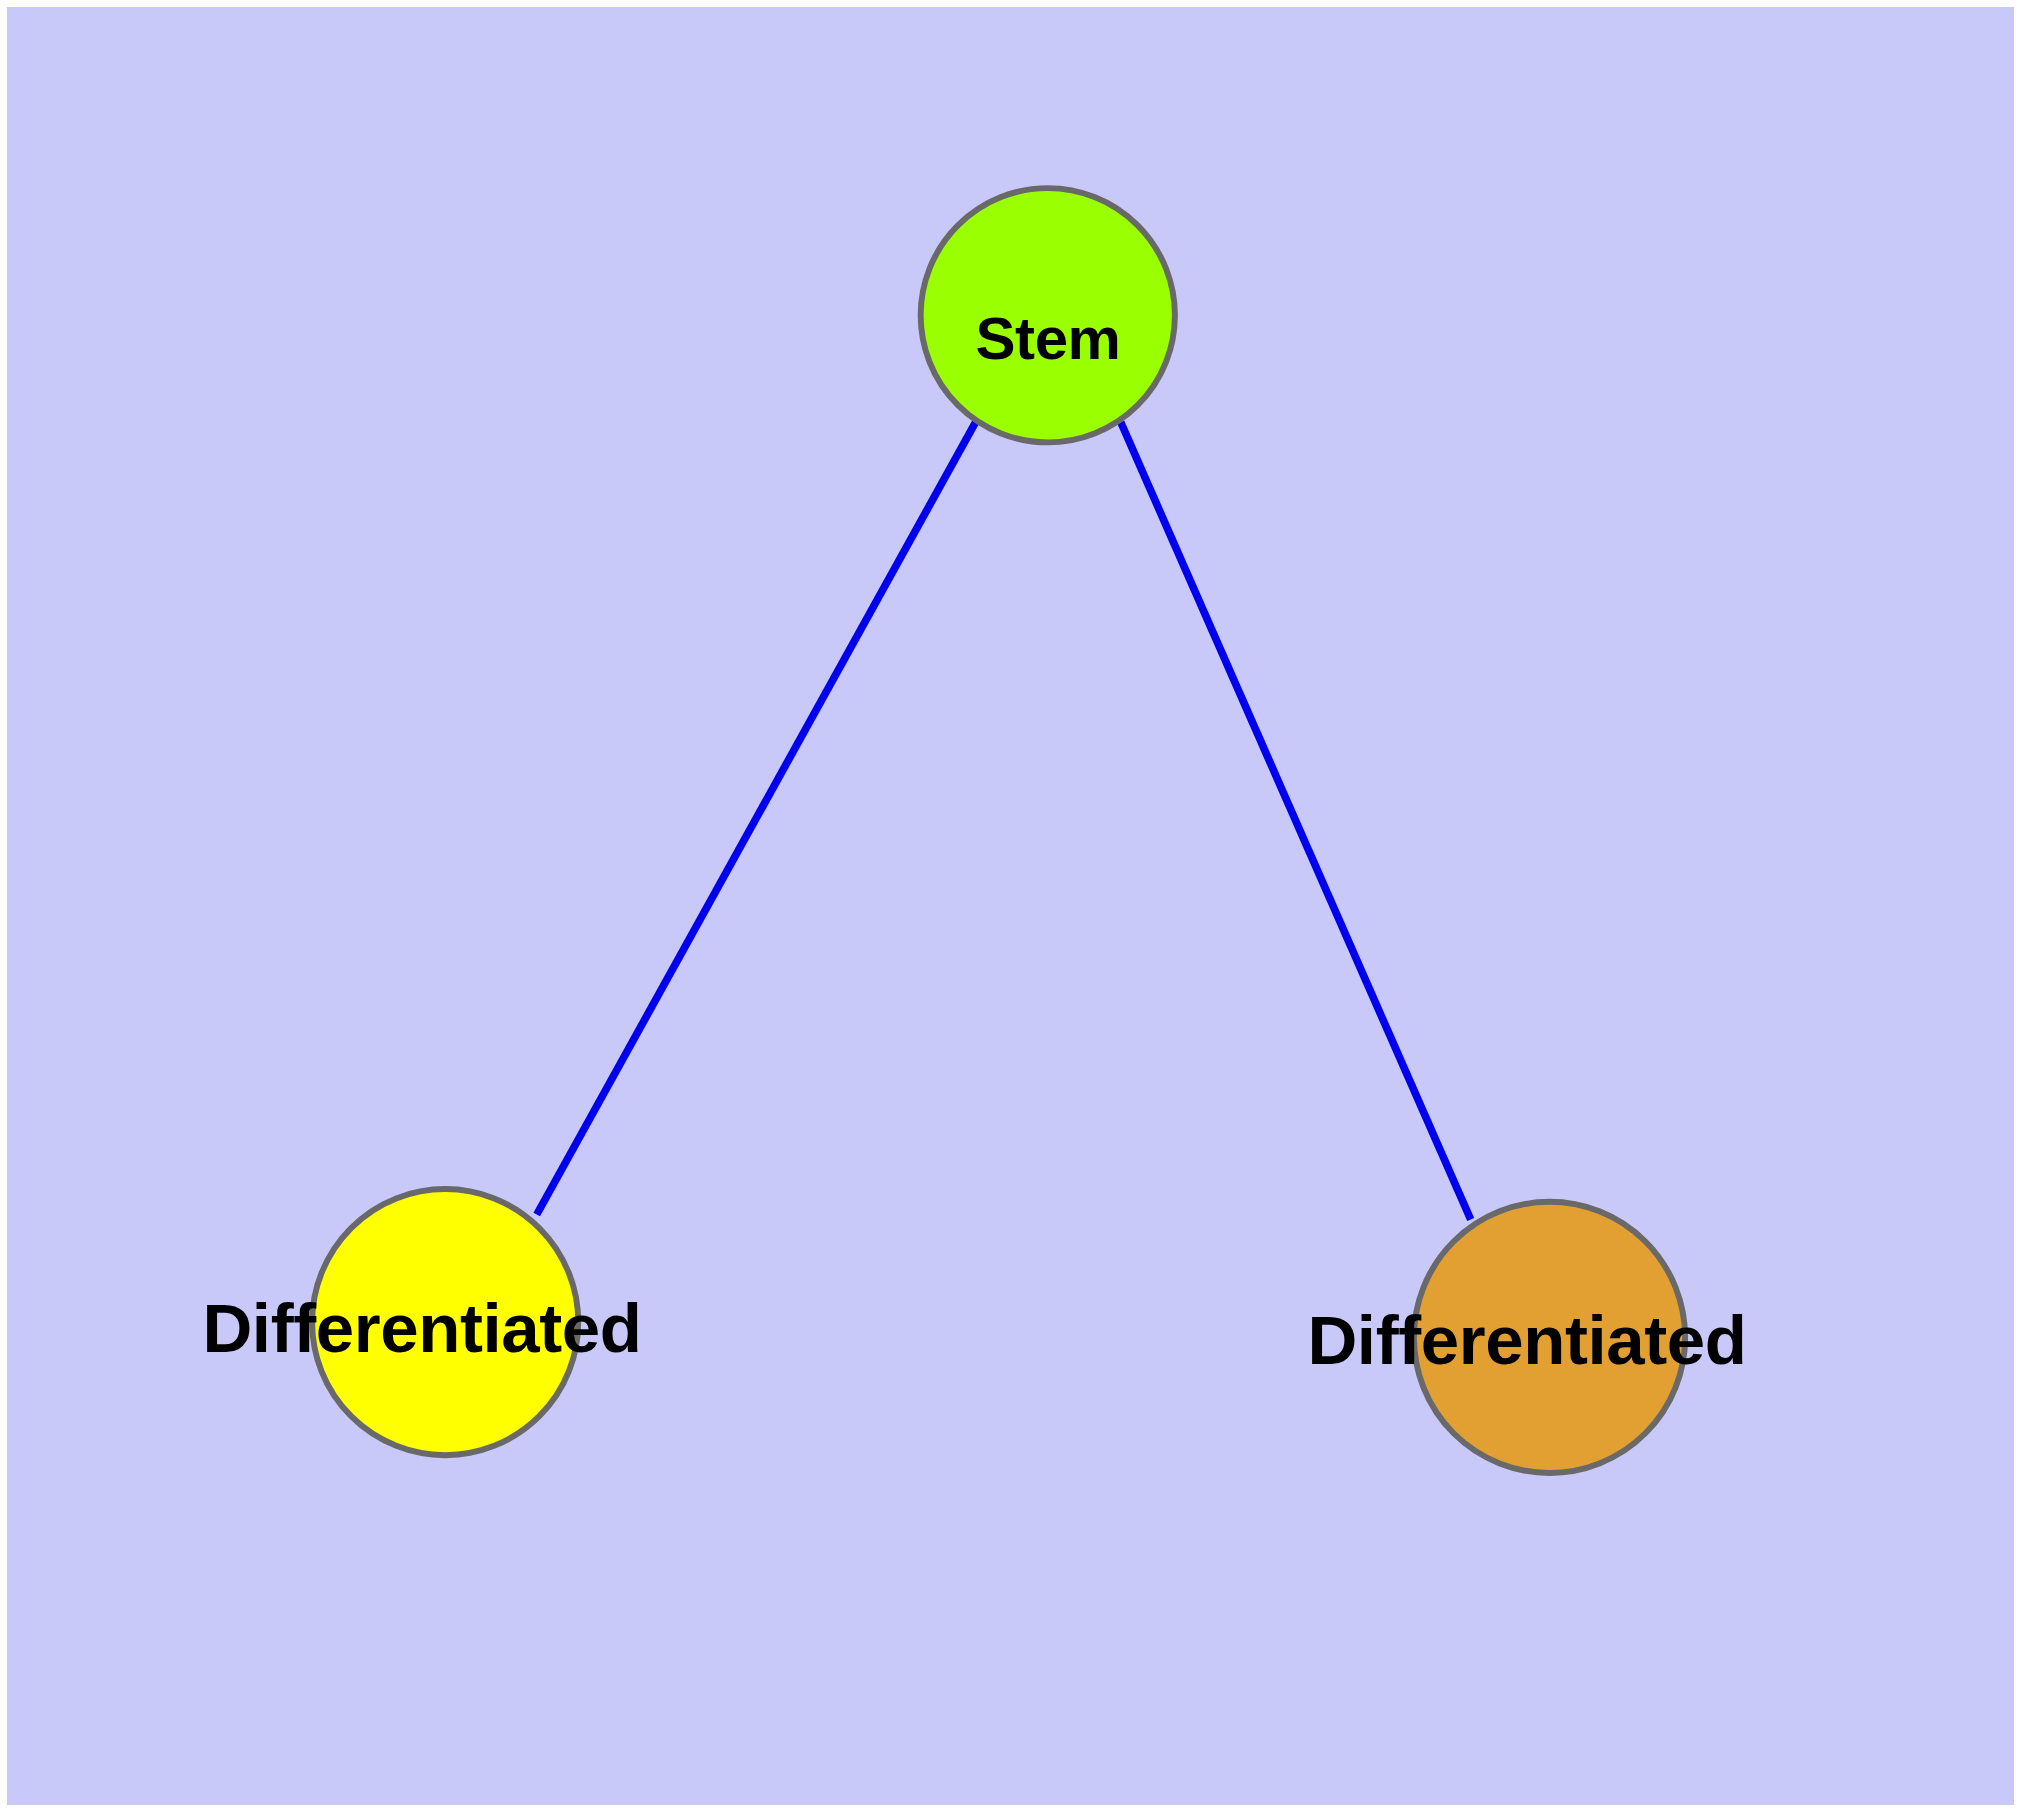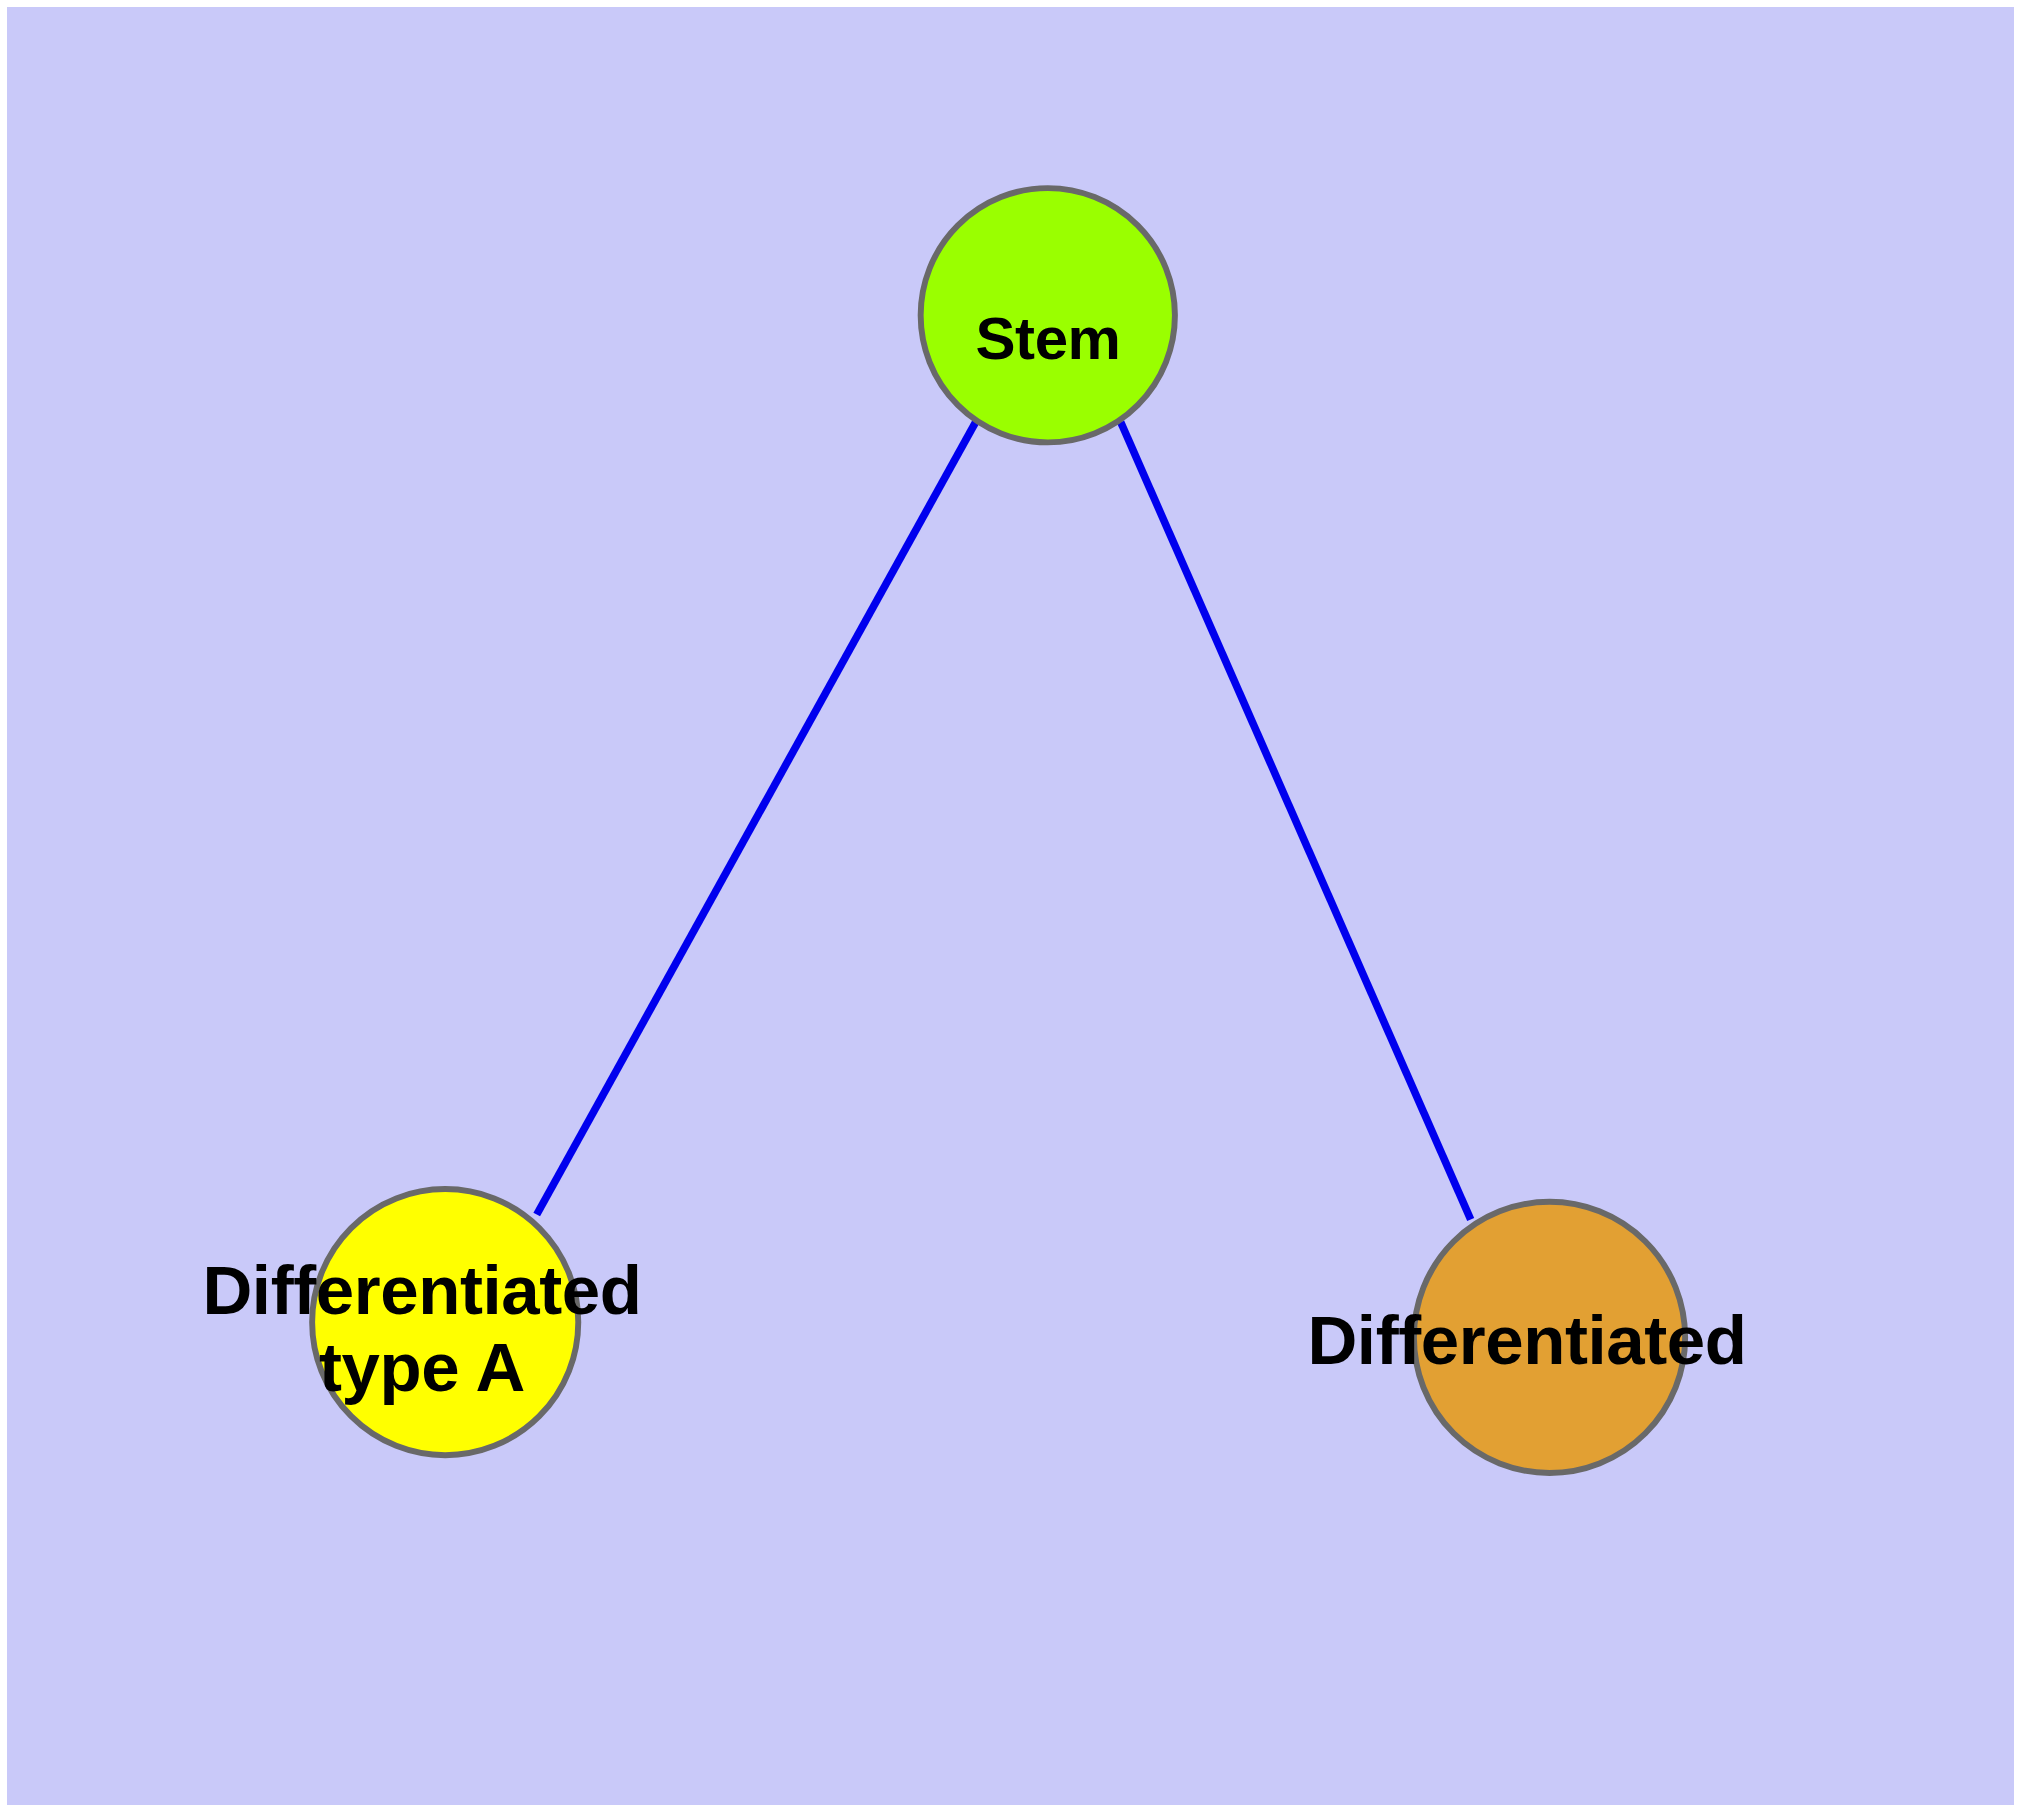--- a/index.html
+++ b/index.html
@@ -88,21 +88,20 @@
       <circle class="node-circle" cx="1828" cy="1578" r="160" fill="#e2a033" stroke="#696969"></circle>
     </g>
   </svg>
 
   <div class="node-label" id="label-stem">
     <span class="label-line">Stem</span>
   </div>
 
   <div class="node-label" id="label-type-a">
     <span class="label-line">Differentiated</span>
-    <span class="label-line">type A</span>
   </div>
 
   <div class="node-label" id="label-type-b">
     <span class="label-line">Differentiated</span>
   </div>
 
 </div>
 
 
 </body></html>

